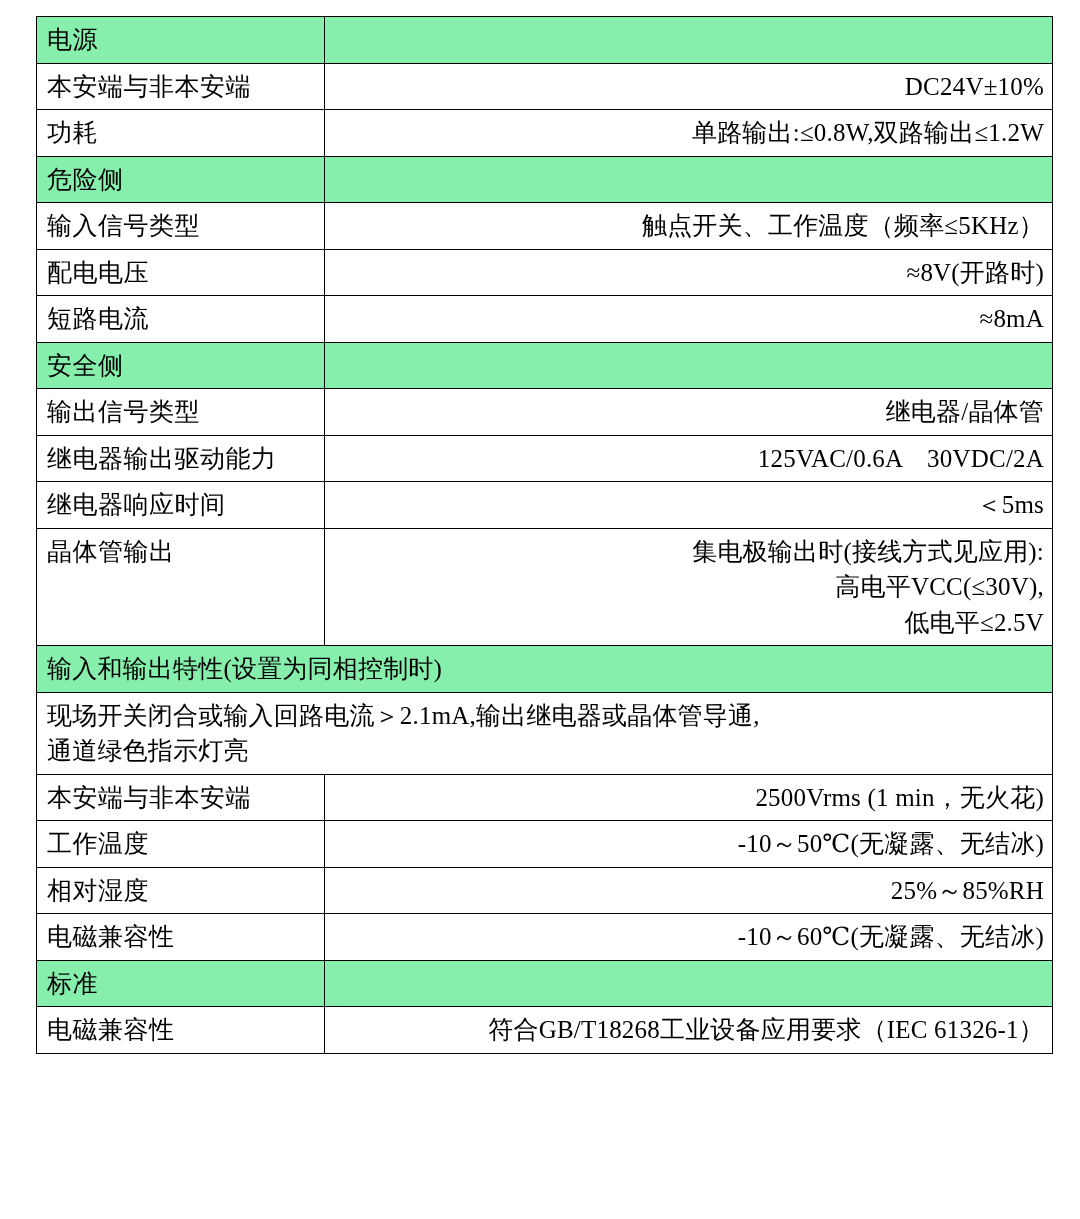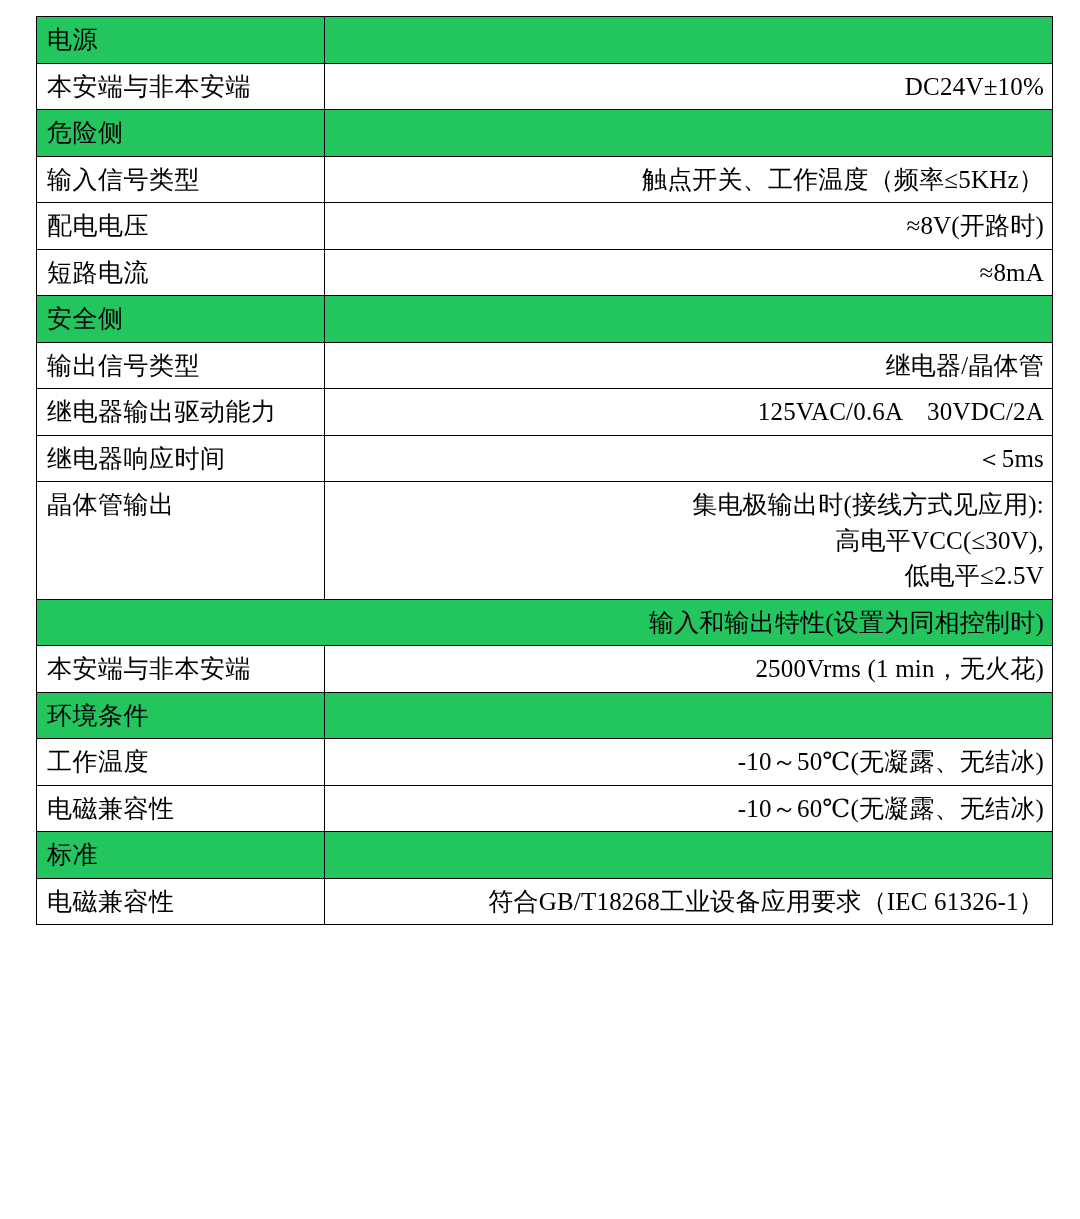--- a/index.html
+++ b/index.html
@@ -29,36 +29,35 @@
   }
   table.spec td {
     border: 1.5px solid #000000;
     padding: 5px 8px 5px 10px;
     vertical-align: top;
     word-break: break-word;
   }
   col.c-label { width: 288px; }
   col.c-value { width: 728px; }
   tr.section td {
-    background: #22c55e;
+    background: #86efac;
   }
   tr.section td.label {
     font-weight: normal;
   }
   td.label {
     white-space: nowrap;
     letter-spacing: 0.5px;
   }
   td.value {
     letter-spacing: 0.2px;
     text-align: right;
   }
   td.full {
     letter-spacing: 0.2px;
-    text-align: right;
   }
   .line {
     display: block;
   }
 </style>
 </head>
 <body>
 
 <div class="page">
   <table class="spec">
@@ -71,20 +70,24 @@
       <tr class="section">
         <td class="label">电源</td>
         <td class="value"></td>
       </tr>
 
       <tr>
         <td class="label">本安端与非本安端</td>
         <td class="value">DC24V±10%</td>
       </tr>
 
+      <tr>
+        <td class="label">功耗</td>
+        <td class="value">单路输出:≤0.8W,双路输出≤1.2W</td>
+      </tr>
 
       <tr class="section">
         <td class="label">危险侧</td>
         <td class="value"></td>
       </tr>
 
       <tr>
         <td class="label">输入信号类型</td>
         <td class="value">触点开关、工作温度（频率≤5KHz）</td>
       </tr>
@@ -125,38 +128,44 @@
           <span class="line">集电极输出时(接线方式见应用):</span>
           <span class="line">高电平VCC(≤30V),</span>
           <span class="line">低电平≤2.5V</span>
         </td>
       </tr>
 
       <tr class="section">
         <td class="full" colspan="2">输入和输出特性(设置为同相控制时)</td>
       </tr>
 
+      <tr>
+        <td class="full" colspan="2">
+          <span class="line">现场开关闭合或输入回路电流＞2.1mA,输出继电器或晶体管导通,</span>
+          <span class="line">通道绿色指示灯亮</span>
+        </td>
+      </tr>
 
 
 
       <tr>
         <td class="label">本安端与非本安端</td>
         <td class="value">2500Vrms (1 min，无火花)</td>
       </tr>
 
-      <tr class="section">
-        <td class="label">环境条件</td>
-        <td class="value"></td>
-      </tr>
 
       <tr>
         <td class="label">工作温度</td>
         <td class="value">-10～50℃(无凝露、无结冰)</td>
       </tr>
 
+      <tr>
+        <td class="label">相对湿度</td>
+        <td class="value">25%～85%RH</td>
+      </tr>
 
       <tr>
         <td class="label">电磁兼容性</td>
         <td class="value">-10～60℃(无凝露、无结冰)</td>
       </tr>
 
       <tr class="section">
         <td class="label">标准</td>
         <td class="value"></td>
       </tr>

